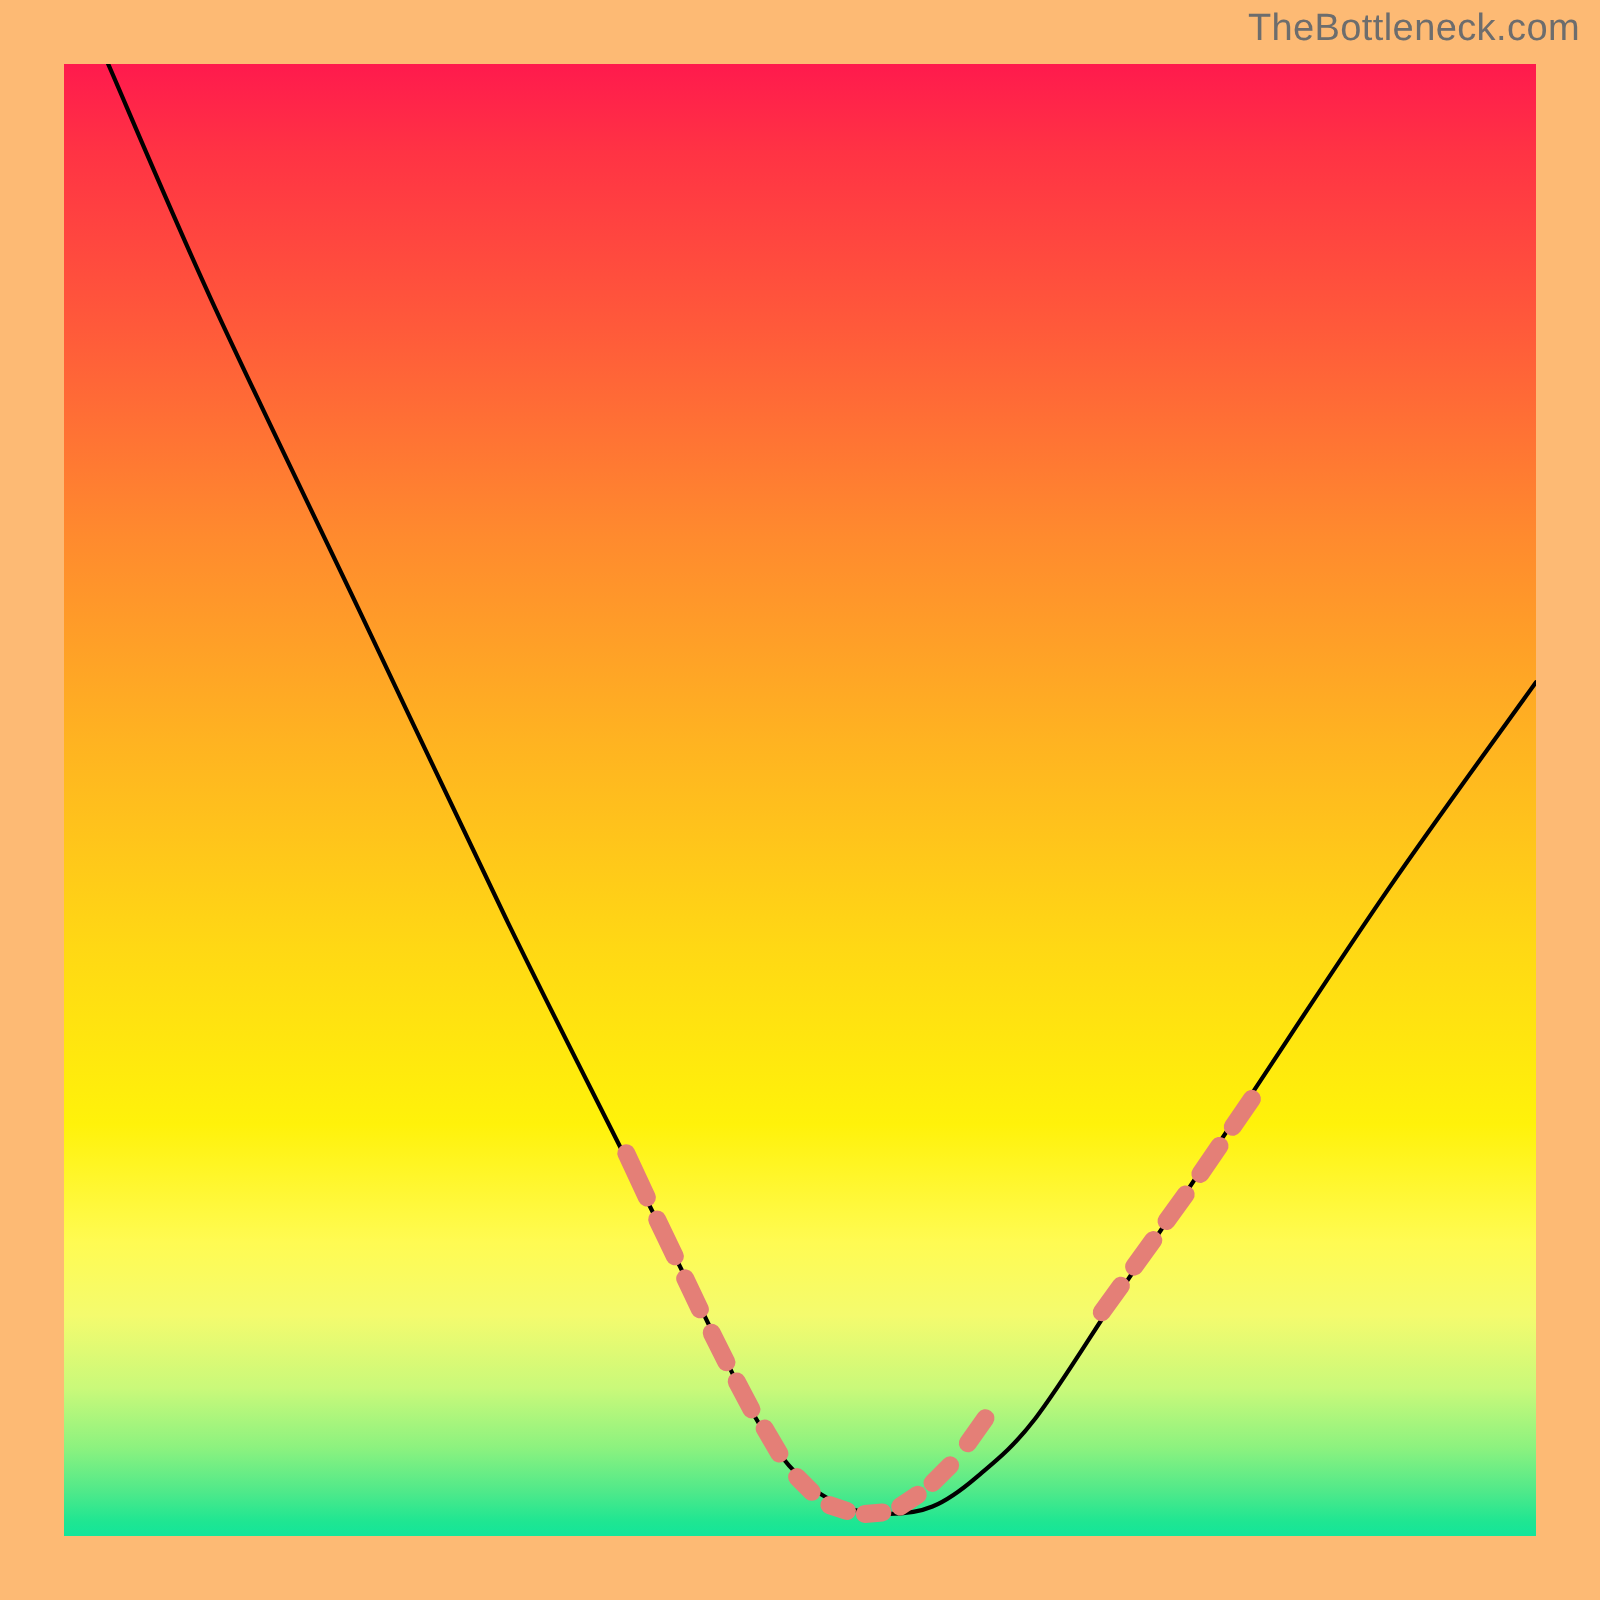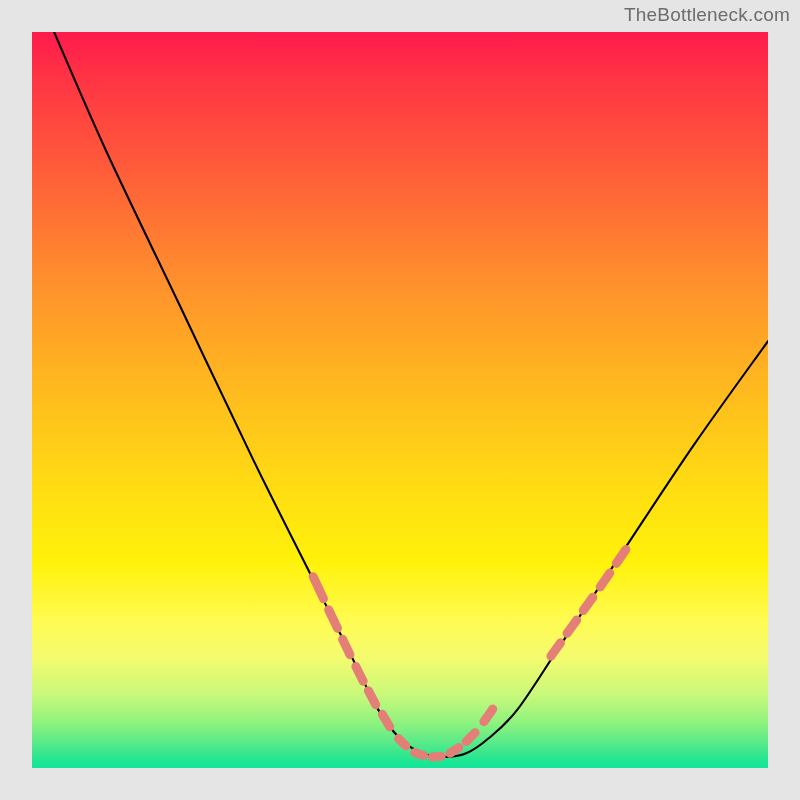--- a/index.html
+++ b/index.html
@@ -10,21 +10,21 @@
     background: #000;
     overflow: hidden;
     font-family: Arial, Helvetica, sans-serif;
   }
   .frame {
     position: absolute;
     left: 0;
     top: 0;
     width: 800px;
     height: 800px;
-    background: #e5e5e5;
+    background: #fdba74;
   }
   .plot-area {
     position: absolute;
     left: 32px;
     top: 32px;
     width: 736px;
     height: 736px;
     overflow: hidden;
   }
   .gradient {

